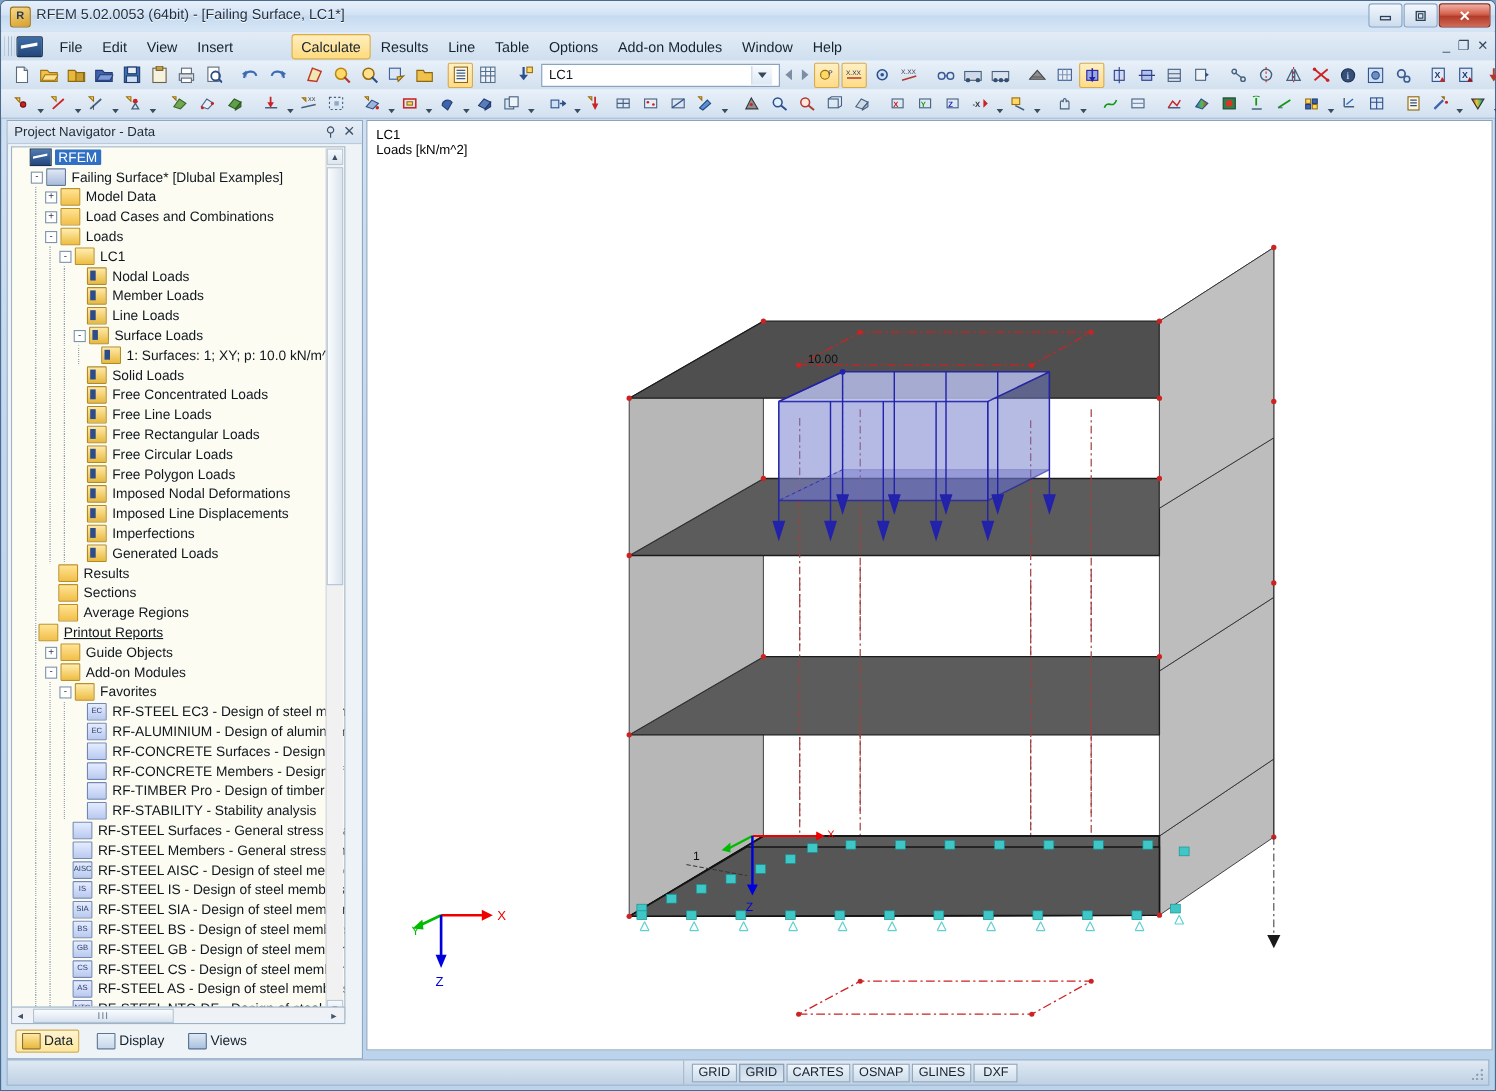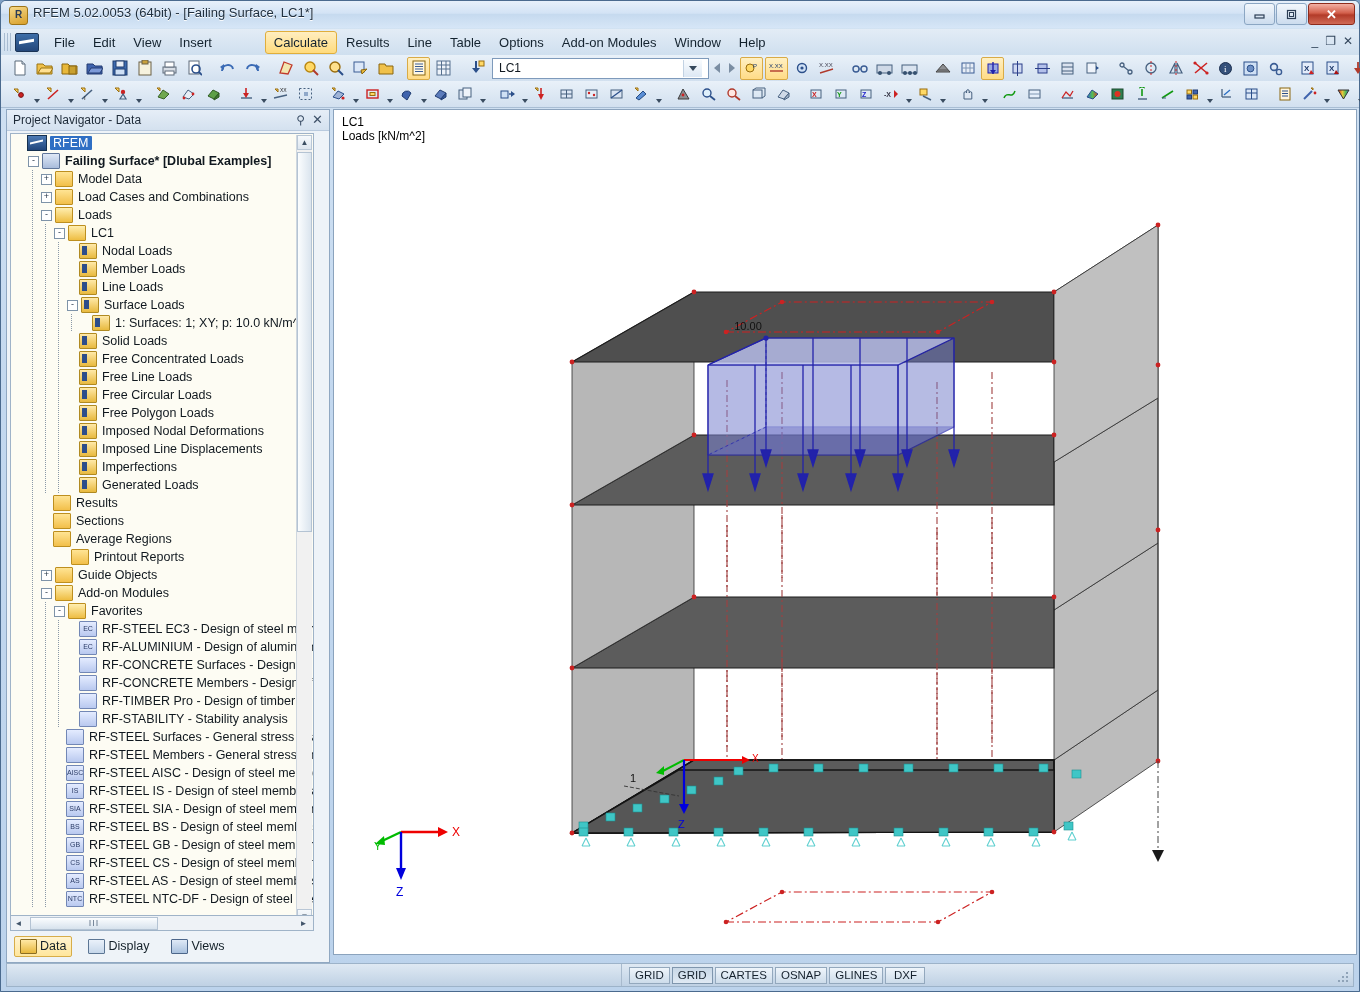--- a/index.html
+++ b/index.html
@@ -130,21 +130,21 @@
   }
   .navhdr .pin{position:absolute;right:24px;top:3px;font-size:12px;color:#3d5068;}
   .navhdr .x{position:absolute;right:6px;top:2px;font-size:13px;color:#3d5068;}
   .tree{
     position:absolute;left:3px;top:23px;width:304px;height:793px;
     background:#fdfcf3;border:1px solid #9fb3c8;box-sizing:border-box;
     overflow:hidden;font-size:12.5px;color:#10181f;
   }
   .trow{height:18px;display:flex;align-items:center;white-space:nowrap;position:relative;}
   .trow .lbl{padding-left:3px;}
-  .trow.b .lbl{font-weight:bold;}
+  .trow.b .lbl{font-weight:normal;}
   .exp{
     width:9px;height:9px;border:1px solid #7e93a8;background:#fff;
     font-size:9px;line-height:7px;text-align:center;color:#2a3b4d;
     margin-right:3px;flex:0 0 auto;
   }
   .nub{width:9px;margin-right:3px;flex:0 0 auto;}
   .ico{width:16px;height:14px;margin-right:2px;flex:0 0 auto;border-radius:1px;}
   .fold{background:linear-gradient(180deg,#ffe494,#f2bf4a);border:1px solid #bd8f1f;}
   .fold.open{background:linear-gradient(180deg,#ffeeb0,#eebd42);}
   .ldico{background:linear-gradient(180deg,#ffe9a8,#e8b93e);border:1px solid #b08a22;position:relative;}
@@ -1028,20 +1028,28 @@
             <div class="nub"></div>
             <div class="ico ldico"></div>
             <span class="lbl">Free Line Loads</span>
           </div>
           <div class="trow" style="padding-left: 56px;">
             <div class="dashv" style="left: 21px;"></div>
             <div class="dashv" style="left: 34px;"></div>
             <div class="dashv" style="left: 47px;"></div>
             <div class="nub"></div>
             <div class="ico ldico"></div>
+            <span class="lbl">Free Rectangular Loads</span>
+          </div>
+          <div class="trow" style="padding-left: 56px;">
+            <div class="dashv" style="left: 21px;"></div>
+            <div class="dashv" style="left: 34px;"></div>
+            <div class="dashv" style="left: 47px;"></div>
+            <div class="nub"></div>
+            <div class="ico ldico"></div>
             <span class="lbl">Free Circular Loads</span>
           </div>
           <div class="trow" style="padding-left: 56px;">
             <div class="dashv" style="left: 21px;"></div>
             <div class="dashv" style="left: 34px;"></div>
             <div class="dashv" style="left: 47px;"></div>
             <div class="nub"></div>
             <div class="ico ldico"></div>
             <span class="lbl">Free Polygon Loads</span>
           </div>
@@ -1088,21 +1096,21 @@
             <div class="nub"></div>
             <div class="ico fold"></div>
             <span class="lbl">Sections</span>
           </div>
           <div class="trow" style="padding-left: 30px;">
             <div class="dashv" style="left: 21px;"></div>
             <div class="nub"></div>
             <div class="ico fold"></div>
             <span class="lbl">Average Regions</span>
           </div>
-          <div class="trow" style="padding-left: 48px;">
+          <div class="trow" style="padding-left: 12px; text-decoration: underline;">
             <div class="dashv" style="left: 21px;"></div>
             <div class="nub"></div>
             <div class="ico fold"></div>
             <span class="lbl">Printout Reports</span>
           </div>
           <div class="trow" style="padding-left: 30px;">
             <div class="dashv" style="left: 21px;"></div>
             <div class="exp">+</div>
             <div class="ico fold"></div>
             <span class="lbl">Guide Objects</span>

